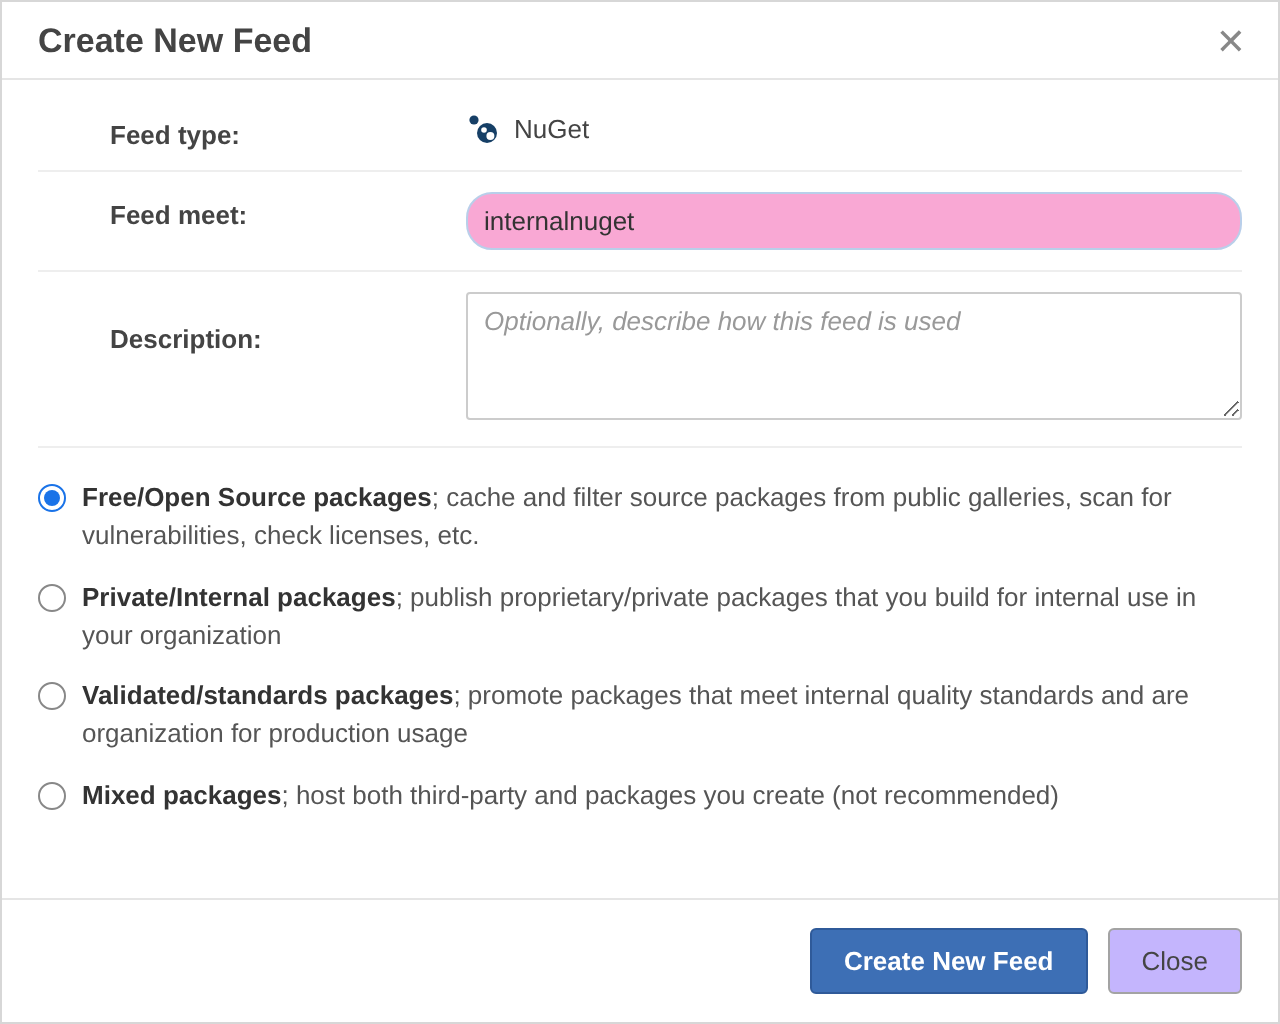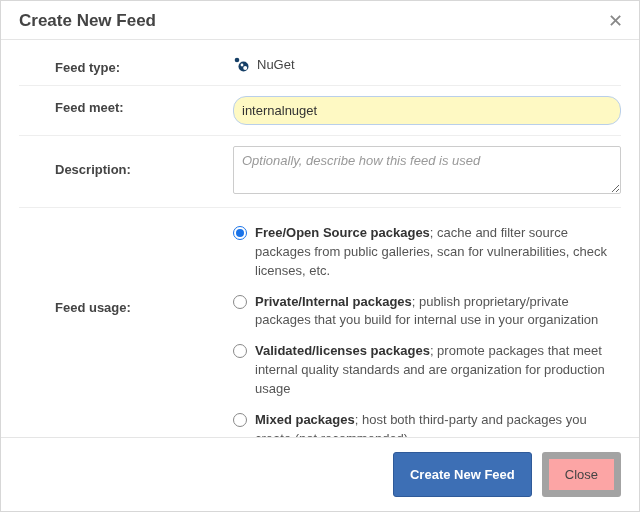--- a/index.html
+++ b/index.html
@@ -66,28 +66,28 @@
   }
   .nuget-icon {
     width: 16px; height: 16px;
     display: inline-block;
   }
   .text-input {
     width: 100%;
     padding: 6px 8px;
     font-size: 13px;
     border: 1px solid #b9cfea;
-    background: #fef9c3;
+    background: #f9a8d4;
     border-radius: 13px;
     color: #333;
     outline: none;
   }
   .textarea {
     width: 100%;
-    height: 48px;
+    height: 64px;
     padding: 6px 8px;
     font-size: 13px;
     border: 1px solid #ccc;
     border-radius: 2px;
     resize: both;
     font-family: inherit;
     color: #333;
     font-style: italic;
   }
   .textarea::placeholder { color:#999; font-style: italic; }
@@ -133,23 +133,23 @@
     border-radius: 3px;
     cursor: pointer;
   }
   .btn-primary {
     background: #3d6fb5;
     color: #fff;
     border: 1px solid #2f5a99;
     font-weight: 600;
   }
   .btn-secondary {
-    background: #fca5a5;
-    color: #444;
-    border: 7px solid #a3a3a3;
+    background: #c4b5fd;
+    color: #444;
+    border: 1px solid #a3a3a3;
   }
 </style>
 </head>
 <body>
 
 <div class="modal">
 
   <div class="modal-header">
     <div class="modal-title">Create New Feed</div>
     <div class="close-x">✕</div>
@@ -180,41 +180,40 @@
     </div>
 
     <div class="field-row">
       <div class="label-col" style="padding-top:16px">Description:</div>
       <div class="value-col">
         <textarea class="textarea" placeholder="Optionally, describe how this feed is used" style=""></textarea>
       </div>
     </div>
 
     <div class="field-row usage-row last">
-      <div class="label-col">Feed usage:</div>
       <div class="value-col">
 
         <label class="radio-option">
           <span class="radio-dot checked"></span>
           <span class="radio-text">
             <span class="strong">Free/Open Source packages</span><span>; cache and filter source packages from public galleries, scan for vulnerabilities, check licenses, etc.</span>
           </span>
         </label>
 
         <label class="radio-option">
           <span class="radio-dot"></span>
           <span class="radio-text">
             <span class="strong">Private/Internal packages</span><span>; publish proprietary/private packages that you build for internal use in your organization</span>
           </span>
         </label>
 
         <label class="radio-option">
           <span class="radio-dot"></span>
           <span class="radio-text">
-            <span class="strong">Validated/licenses packages</span><span>; promote packages that meet internal quality standards and are organization for production usage</span>
+            <span class="strong">Validated/standards packages</span><span>; promote packages that meet internal quality standards and are organization for production usage</span>
           </span>
         </label>
 
         <label class="radio-option">
           <span class="radio-dot"></span>
           <span class="radio-text">
             <span class="strong">Mixed packages</span><span>; host both third-party and packages you create (not recommended)</span>
           </span>
         </label>
 

